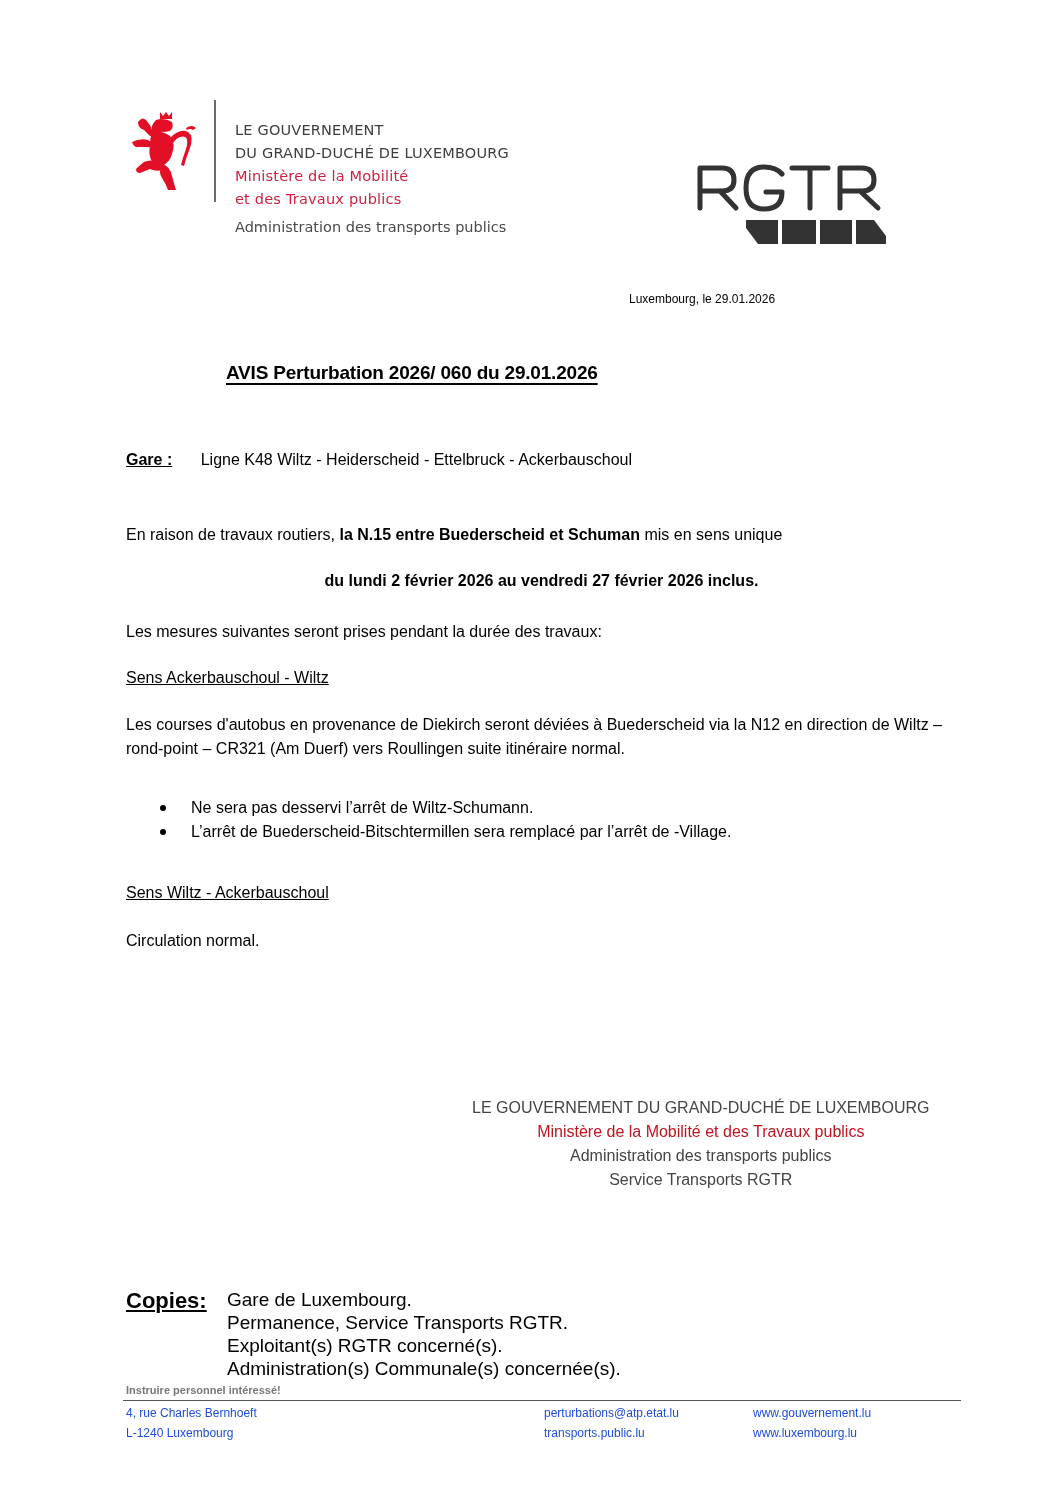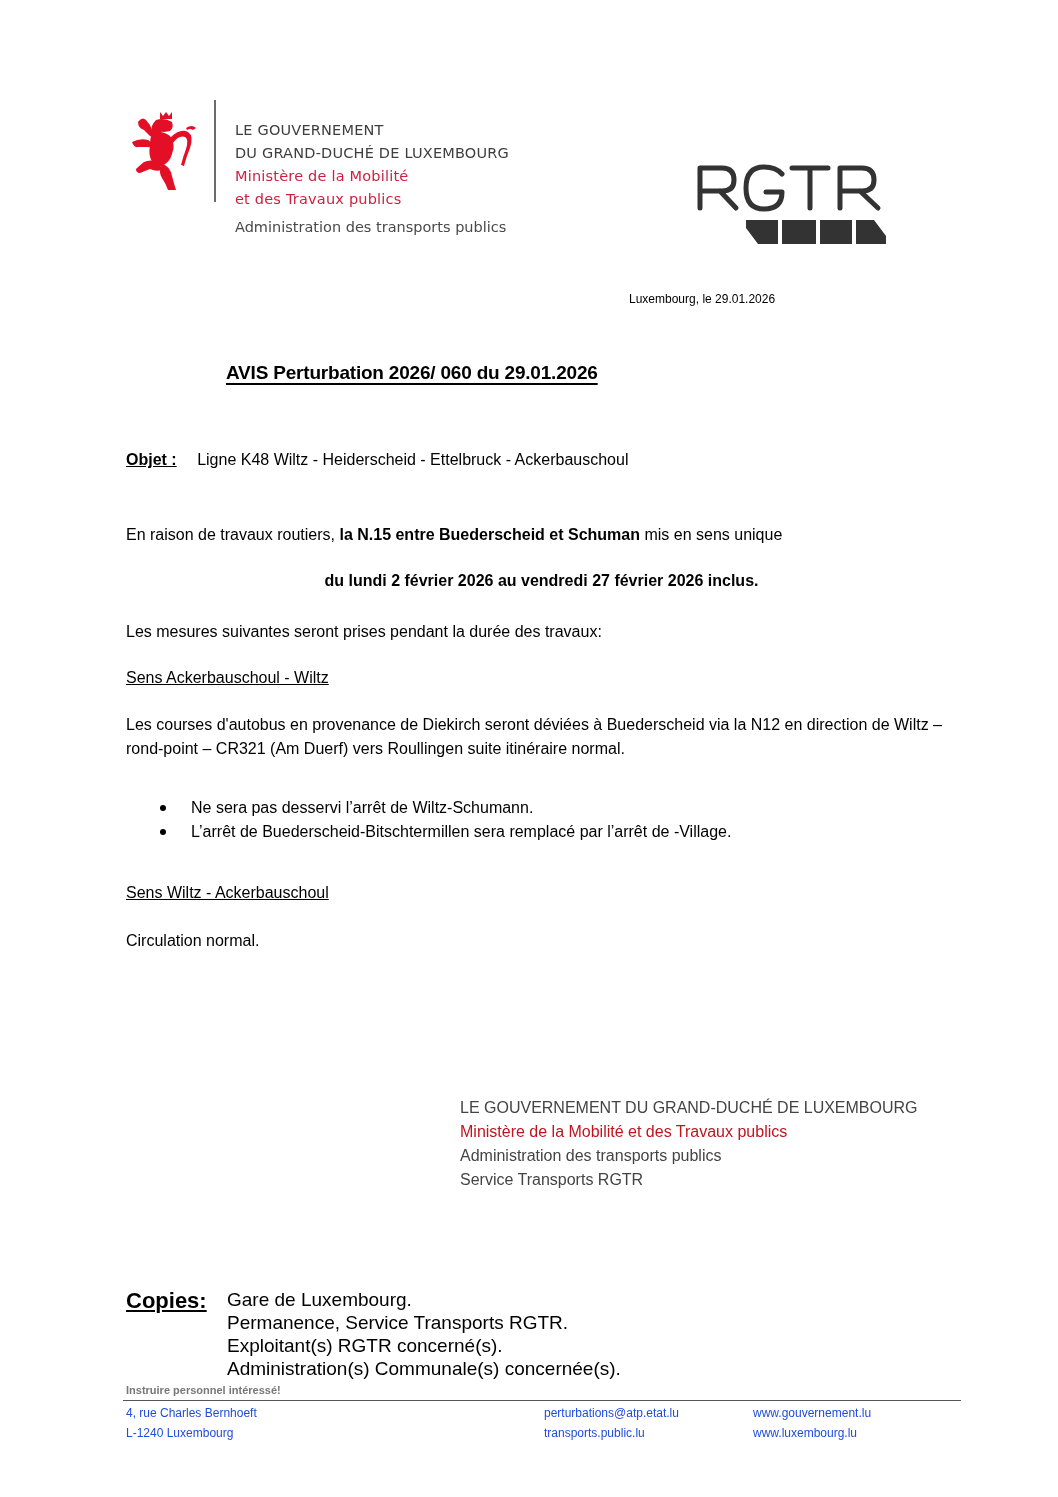--- a/index.html
+++ b/index.html
@@ -29,21 +29,21 @@
     .period { left: 0; width: 1083px; top: 569px; text-align: center; font-weight: bold; }
     .measures { left: 126px; top: 620px; }
     .sub1 { left: 126px; top: 666px; text-decoration: underline; }
     .desc { left: 126px; top: 713px; width: 850px; }
     .bullets { left: 122px; top: 784px; margin: 12px; padding: 0; list-style: none; }
     .bullets li { position: relative; padding-left: 57px; font-size: 16px; line-height: 24px; }
     .bullets li .dot { position: absolute; left: 26px; top: 9px; width: 6px; height: 6px; border-radius: 50%; background: #000; }
     .sub2 { left: 126px; top: 881px; text-decoration: underline; }
     .circ { left: 126px; top: 929px; }
 
-    .sig { left: 460px; top: 1096px; font-size: 16px; line-height: 24px; color: #444; }
+    .sig { left: 472px; top: 1096px; font-size: 16px; line-height: 24px; color: #444; text-align: center; }
     .sig .red { color: #c0141e; }
 
     .copies-lbl { left: 126px; top: 1288px; font-size: 22px; font-weight: bold; text-decoration: underline; }
     .copies-list { left: 227px; top: 1288px; font-size: 19px; line-height: 23px; }
     .instr { left: 126px; top: 1384px; font-size: 11px; font-weight: bold; color: #777; }
     .foot-rule { left: 123px; top: 1400px; width: 838px; height: 1px; background: #555; }
     .foot { font-size: 12px; line-height: 20px; color: #1d4ed8; top: 1403px; }
     .foot.c1 { left: 126px; }
     .foot.c2 { left: 544px; }
     .foot.c3 { left: 753px; }
@@ -99,22 +99,22 @@
     <path d="M160 60 H178 L190 76 V84 H160 Z"></path>
   </g>
   <text x="0" y="0" font-size="1" fill="none">RGTR</text>
 </svg>
 
 <div class="abs date-line">Luxembourg, le 29.01.2026</div>
 
 <div class="abs title">AVIS Perturbation 2026/ 060 du 29.01.2026</div>
 
 <div class="abs objet">
-  <span class="lbl">Objet :</span>
-  <span style="margin-left:16px;text-align:center;">Ligne K48  Wiltz - Heiderscheid - Ettelbruck - Ackerbauschoul</span>
+  <span class="lbl">Gare :</span>
+  <span style="margin-left:24px;text-align:center;">Ligne K48  Wiltz - Heiderscheid - Ettelbruck - Ackerbauschoul</span>
 </div>
 
 <div class="abs p intro">
   <span>En raison de travaux routiers, </span><b>la N.15 entre Buederscheid et Schuman</b><span> mis en sens unique</span>
 </div>
 
 <div class="abs p period">du lundi 2 février 2026 au vendredi 27 février 2026 inclus.</div>
 
 <div class="abs p measures">Les mesures suivantes seront prises pendant la durée des travaux:</div>
 

